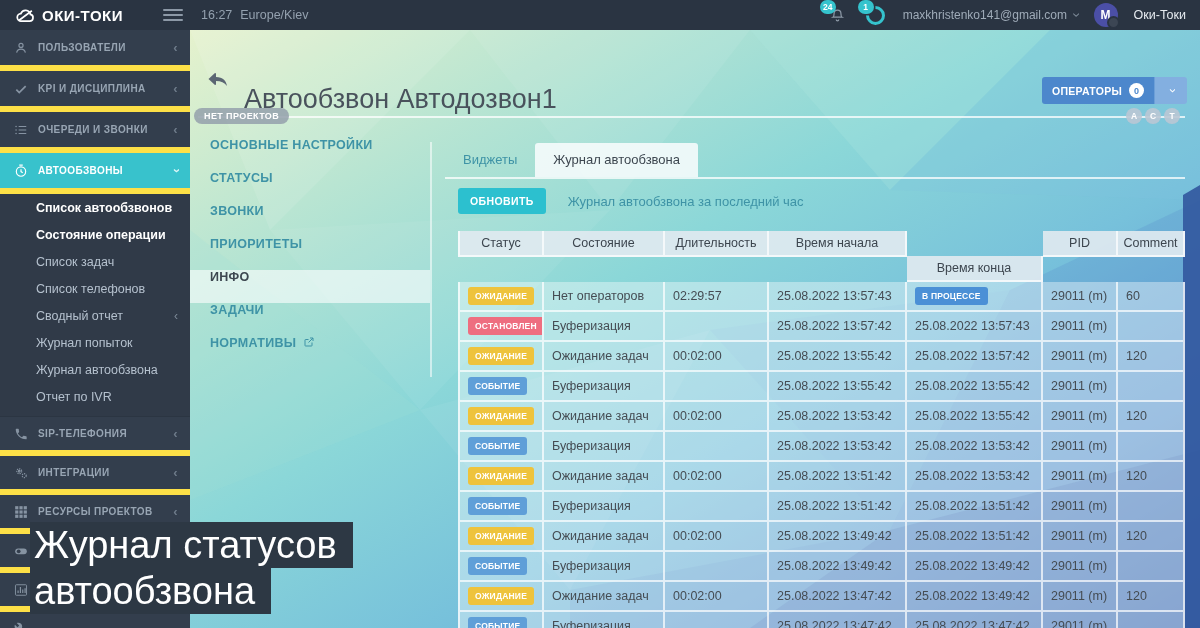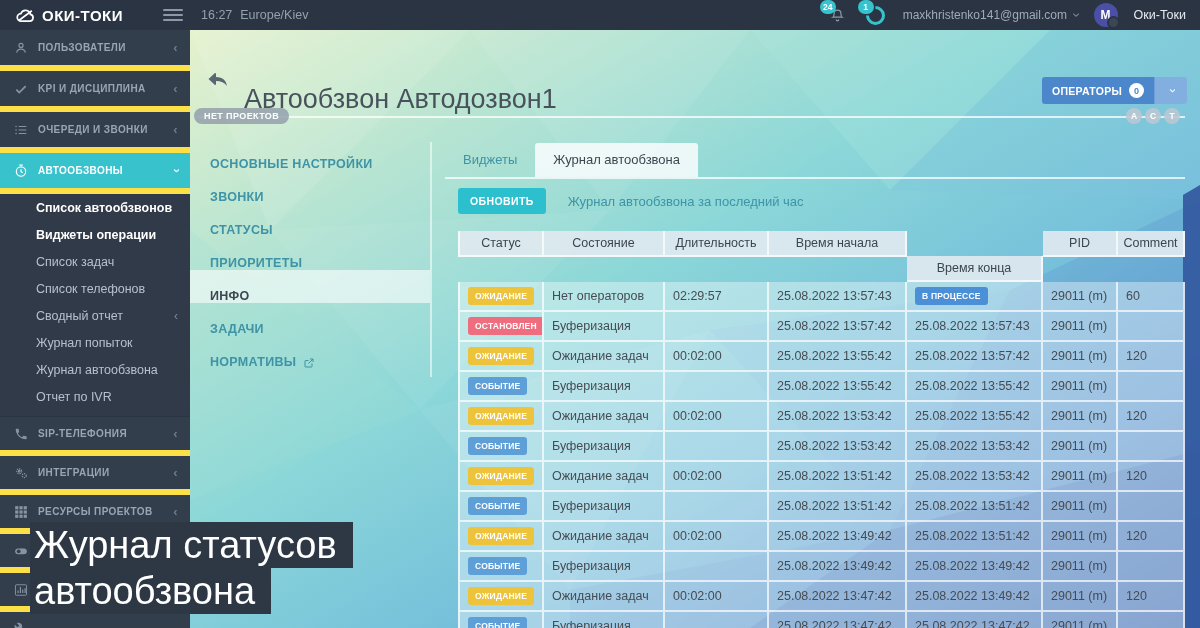--- a/index.html
+++ b/index.html
@@ -53,21 +53,21 @@
   .line-badges{position:absolute;left:936px;top:78px;display:flex;gap:3px;z-index:3;}
   .lb{width:16px;height:16px;border-radius:50%;background:rgba(186,198,212,.9);color:#fff;font-size:8.5px;font-weight:700;display:flex;align-items:center;justify-content:center;cursor:pointer;}
   .ops{position:absolute;left:852px;top:47px;display:flex;z-index:3;}
   .ops-main{height:27px;background:#4c87cc;border:none;color:#fff;font-size:10.5px;font-weight:700;letter-spacing:.3px;padding:0 10px;border-radius:3px 0 0 3px;display:flex;align-items:center;gap:7px;cursor:pointer;font-family:inherit;}
   .ops-count{width:15px;height:15px;border-radius:50%;background:#fff;color:#4c87cc;font-size:9px;font-weight:700;display:flex;align-items:center;justify-content:center;}
   .ops-caret{width:33px;height:27px;background:#83afe0;border:none;border-left:1px solid #6c9fd8;border-radius:0 3px 3px 0;color:#fff;cursor:pointer;display:flex;align-items:center;justify-content:center;}
   .ops-caret .chev{color:#fff;font-size:13px;}
 
   
   .subnav{position:absolute;left:0px;top:108px;width:240px;z-index:2;}
-  .sn-item{height:33px;display:flex;align-items:flex-end;padding-left:20px;color:#3e93a6;font-size:12.5px;font-weight:700;letter-spacing:.3px;cursor:pointer;}
+  .sn-item{height:33px;display:flex;align-items:flex-start;padding-left:20px;color:#3e93a6;font-size:12.5px;font-weight:700;letter-spacing:.3px;cursor:pointer;}
   .sn-item.active{background:rgba(255,255,255,.6);color:#3d4750;}
   .sn-item .ext{margin-left:7px;width:12px;height:12px;}
   .sn-item .ext svg{width:12px;height:12px;stroke:#3e93a6;fill:none;stroke-width:2;}
   .v-divider{position:absolute;left:240px;top:112px;height:235px;width:0;border-left:2px solid rgba(255,255,255,.55);z-index:2;}
 
   
   .tabs{position:absolute;left:255px;top:112px;width:740px;height:35px;display:flex;align-items:flex-end;z-index:2;}
   .tab{padding:9px 18px 10px;font-size:13px;color:#3e93a6;cursor:pointer;}
   .tab.active{background:rgba(250,253,254,.85);color:#3d4750;border-radius:3px 3px 0 0;}
   .tab-line{position:absolute;left:255px;top:147px;width:740px;height:0;border-top:2px solid rgba(255,255,255,.75);z-index:2;}
@@ -184,21 +184,21 @@
           </span>
           <span class="s-label">АВТООБЗВОНЫ</span>
           <span class="chev down">‹</span>
         </div>
       </div>
     <div class="s-sub" id="sb-sub">
         <div class="s-sub-item bold">
           <span>Список автообзвонов</span>
         </div>
         <div class="s-sub-item bold">
-          <span>Виджеты операции</span>
+          <span>Состояние операции</span>
         </div>
         <div class="s-sub-item">
           <span>Список задач</span>
         </div>
         <div class="s-sub-item">
           <span>Список телефонов</span>
         </div>
         <div class="s-sub-item">
           <span>Сводный отчет</span>
           <span class="chev">‹</span>
@@ -341,24 +341,24 @@
       <button class="ops-caret">
           <span class="chev down">‹</span>
         </button>
     </div>
 
     <div class="subnav" id="subnav">
         <div class="sn-item">
           <span>ОСНОВНЫЕ НАСТРОЙКИ</span>
         </div>
         <div class="sn-item">
+          <span>СТАТУСЫ</span>
+        </div>
+        <div class="sn-item">
           <span>ЗВОНКИ</span>
-        </div>
-        <div class="sn-item">
-          <span>СТАТУСЫ</span>
         </div>
         <div class="sn-item">
           <span>ПРИОРИТЕТЫ</span>
         </div>
         <div class="sn-item active">
           <span>ИНФО</span>
         </div>
         <div class="sn-item">
           <span>ЗАДАЧИ</span>
         </div>

